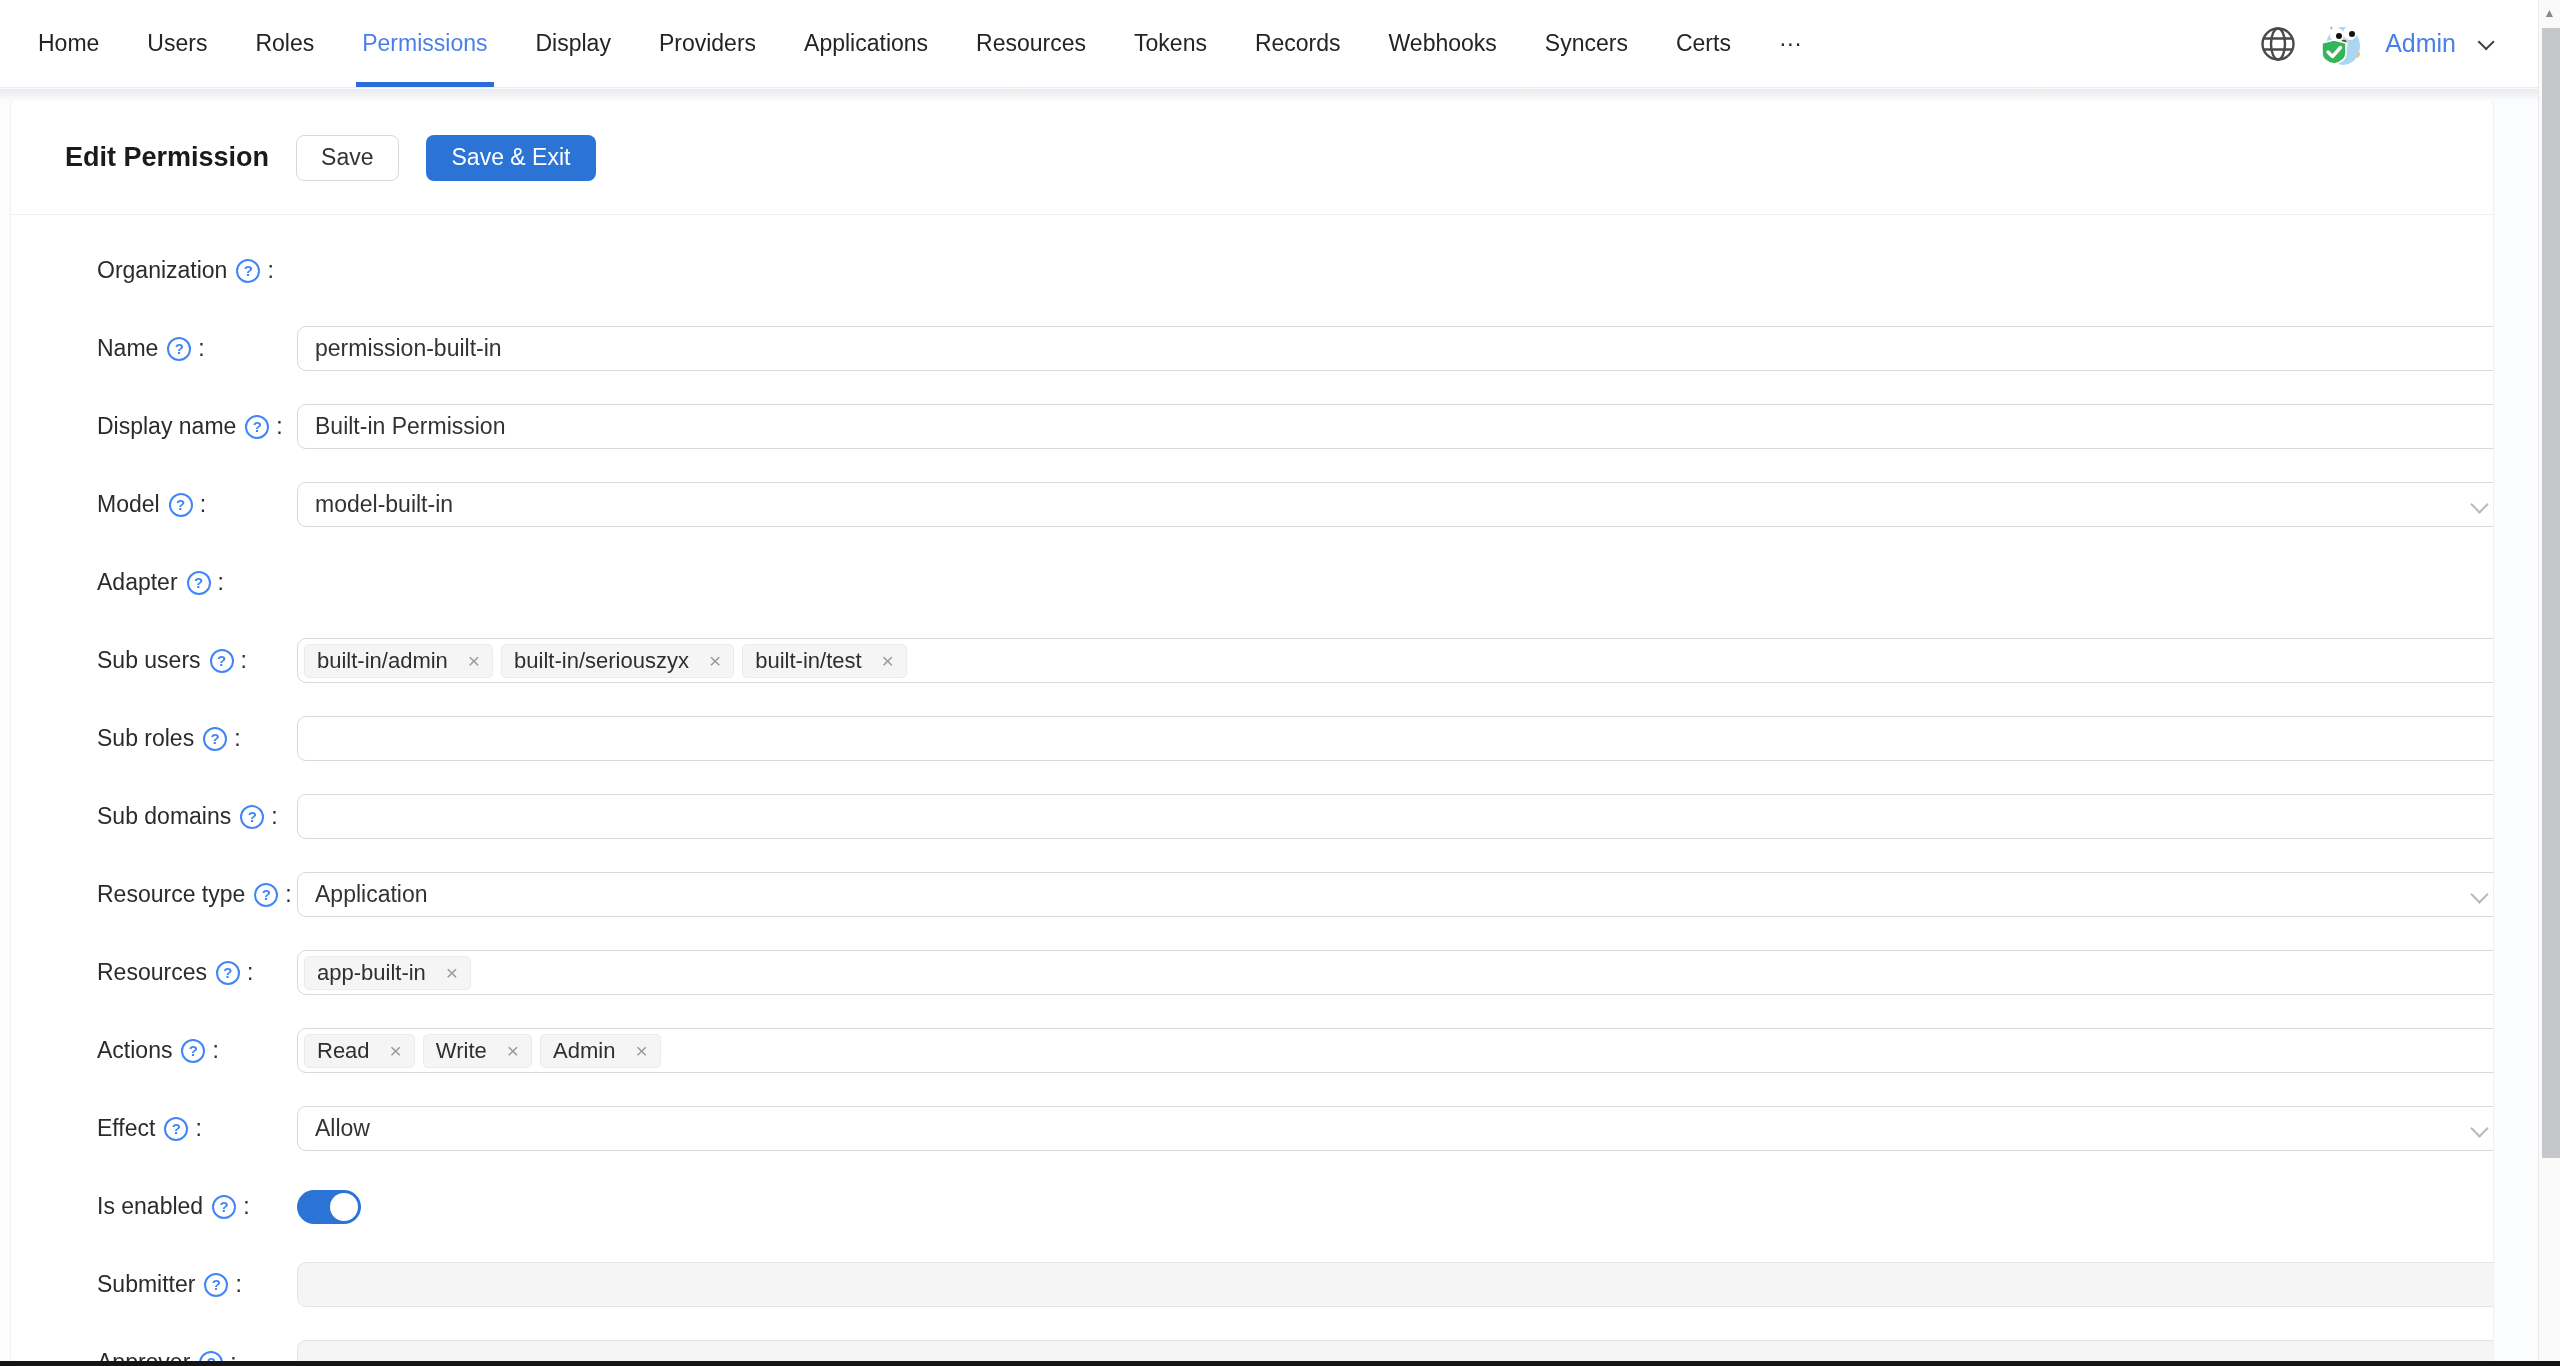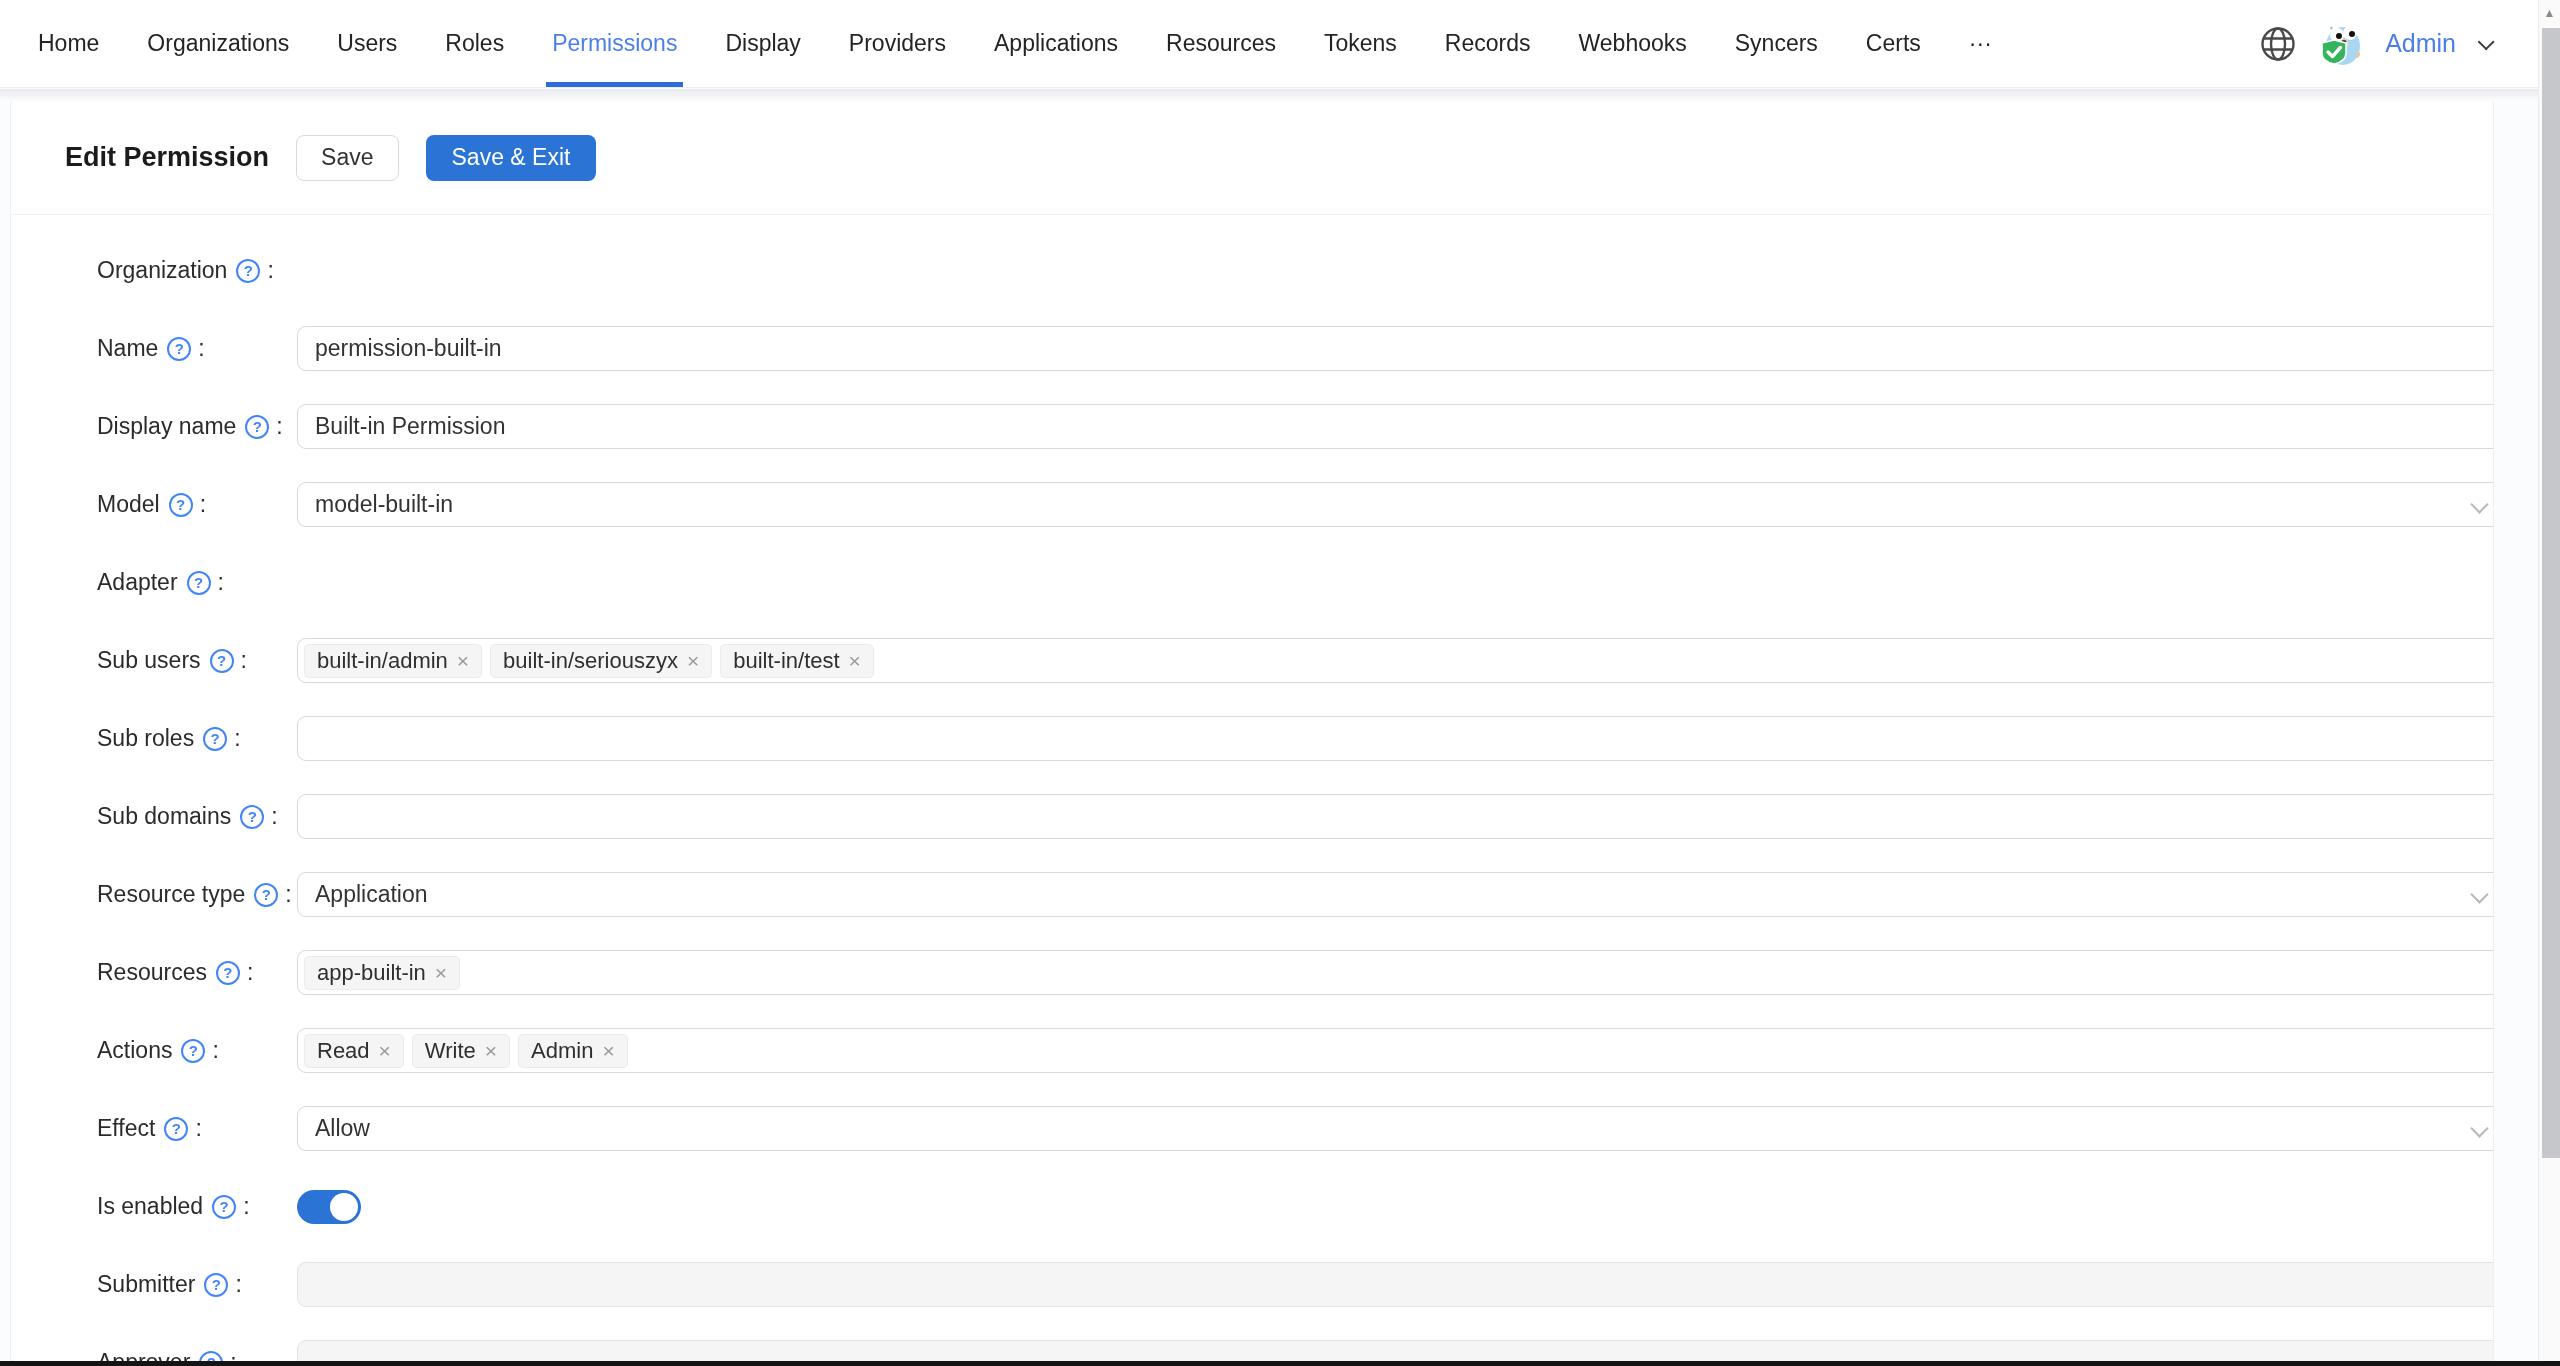--- a/index.html
+++ b/index.html
@@ -45,39 +45,38 @@
     font-weight:bold;display:inline-flex;align-items:center;justify-content:center;margin-left:9px;cursor:pointer;flex:0 0 auto;}
   .colon{margin-left:7px;color:#2b2b2b;}
   .row-field{width:2212px;flex:0 0 auto;}
   .fbox{width:100%;height:45px;border:1px solid #d9d9d9;border-radius:9px;background:#fff;
     display:flex;align-items:center;padding:0 17px;font-size:23px;color:#333;position:relative;}
   .fbox.select{cursor:pointer;}
   .sel-chev{position:absolute;right:22px;top:15px;width:13px;height:13px;
     border-right:2.4px solid #b9b9b9;border-bottom:2.4px solid #b9b9b9;transform:rotate(45deg);}
   .fbox.tags-box{padding:0 6px;gap:8px;cursor:text;}
   .tag{height:34px;background:#f5f5f5;border:1px solid #ebebeb;border-radius:5px;
-    display:inline-flex;align-items:center;padding:0 12px;font-size:22px;color:#2f2f2f;gap:9px;white-space:nowrap;}
+    display:inline-flex;align-items:center;padding:0 12px;font-size:22px;color:#2f2f2f;gap:20px;white-space:nowrap;}
   .tag-x{color:#9a9a9a;font-size:21px;cursor:pointer;line-height:1;}
   .fbox.disabled{background:#f5f5f5;border-color:#e4e4e4;cursor:not-allowed;}
   .switch{width:64px;height:34px;border-radius:17px;background:var(--primary);position:relative;cursor:pointer;}
   .switch .knob{position:absolute;right:3px;top:3px;width:28px;height:28px;border-radius:50%;background:#fff;}
   
   .scrollbar{position:absolute;right:0;top:0;width:22px;height:1366px;background:#fafafa;
     border-left:1px solid #ebebeb;z-index:60;}
   .scroll-up{height:26px;display:flex;align-items:center;justify-content:center;color:#8a8a8a;font-size:12px;cursor:pointer;}
   .scroll-thumb{position:absolute;left:3px;top:28px;width:19px;height:1130px;background:#c5c7ca;cursor:pointer;}
   .bottom-strip{position:absolute;left:0;right:0;bottom:0;height:5px;background:#141414;z-index:100;}
 </style>
 </head>
 <body>
 
 <div class="topnav">
   <ul class="nav-items" id="nav-items">
       <li class="nav-item">Home</li>
-      <li class="nav-item">Organizations</li>
       <li class="nav-item">Users</li>
       <li class="nav-item">Roles</li>
       <li class="nav-item active">Permissions</li>
       <li class="nav-item">Display</li>
       <li class="nav-item">Providers</li>
       <li class="nav-item">Applications</li>
       <li class="nav-item">Resources</li>
       <li class="nav-item">Tokens</li>
       <li class="nav-item">Records</li>
       <li class="nav-item">Webhooks</li>

